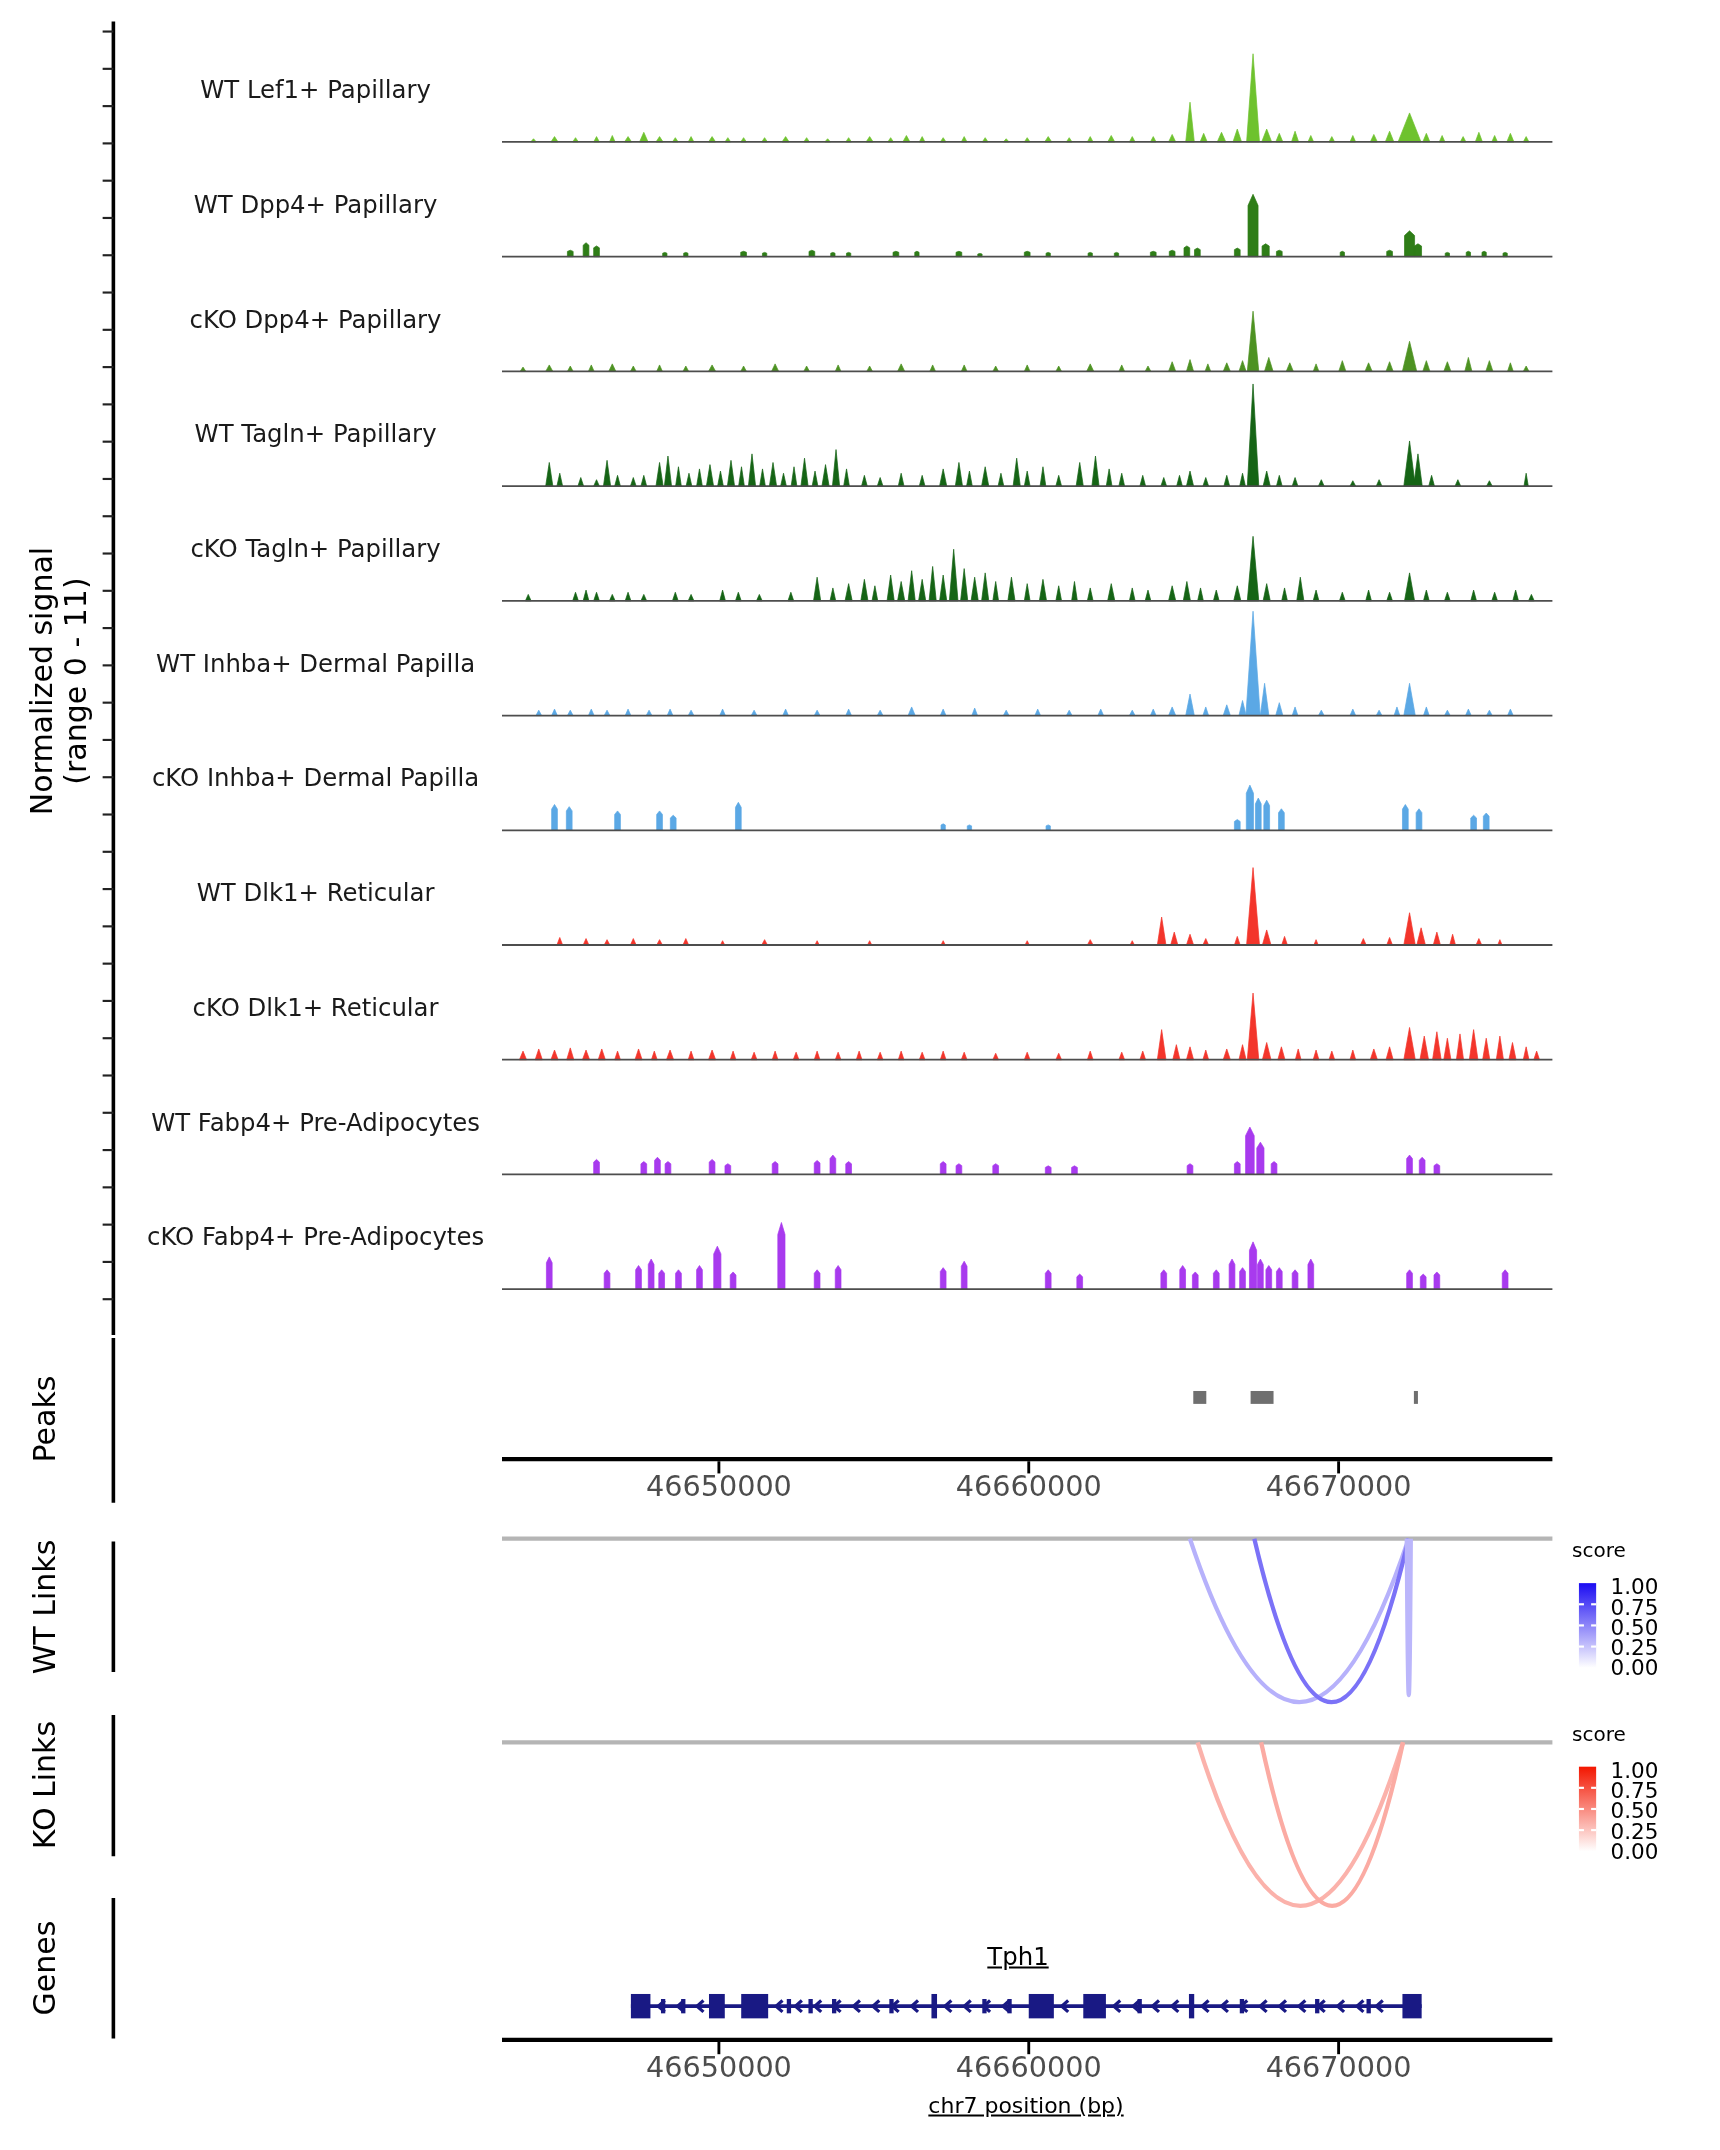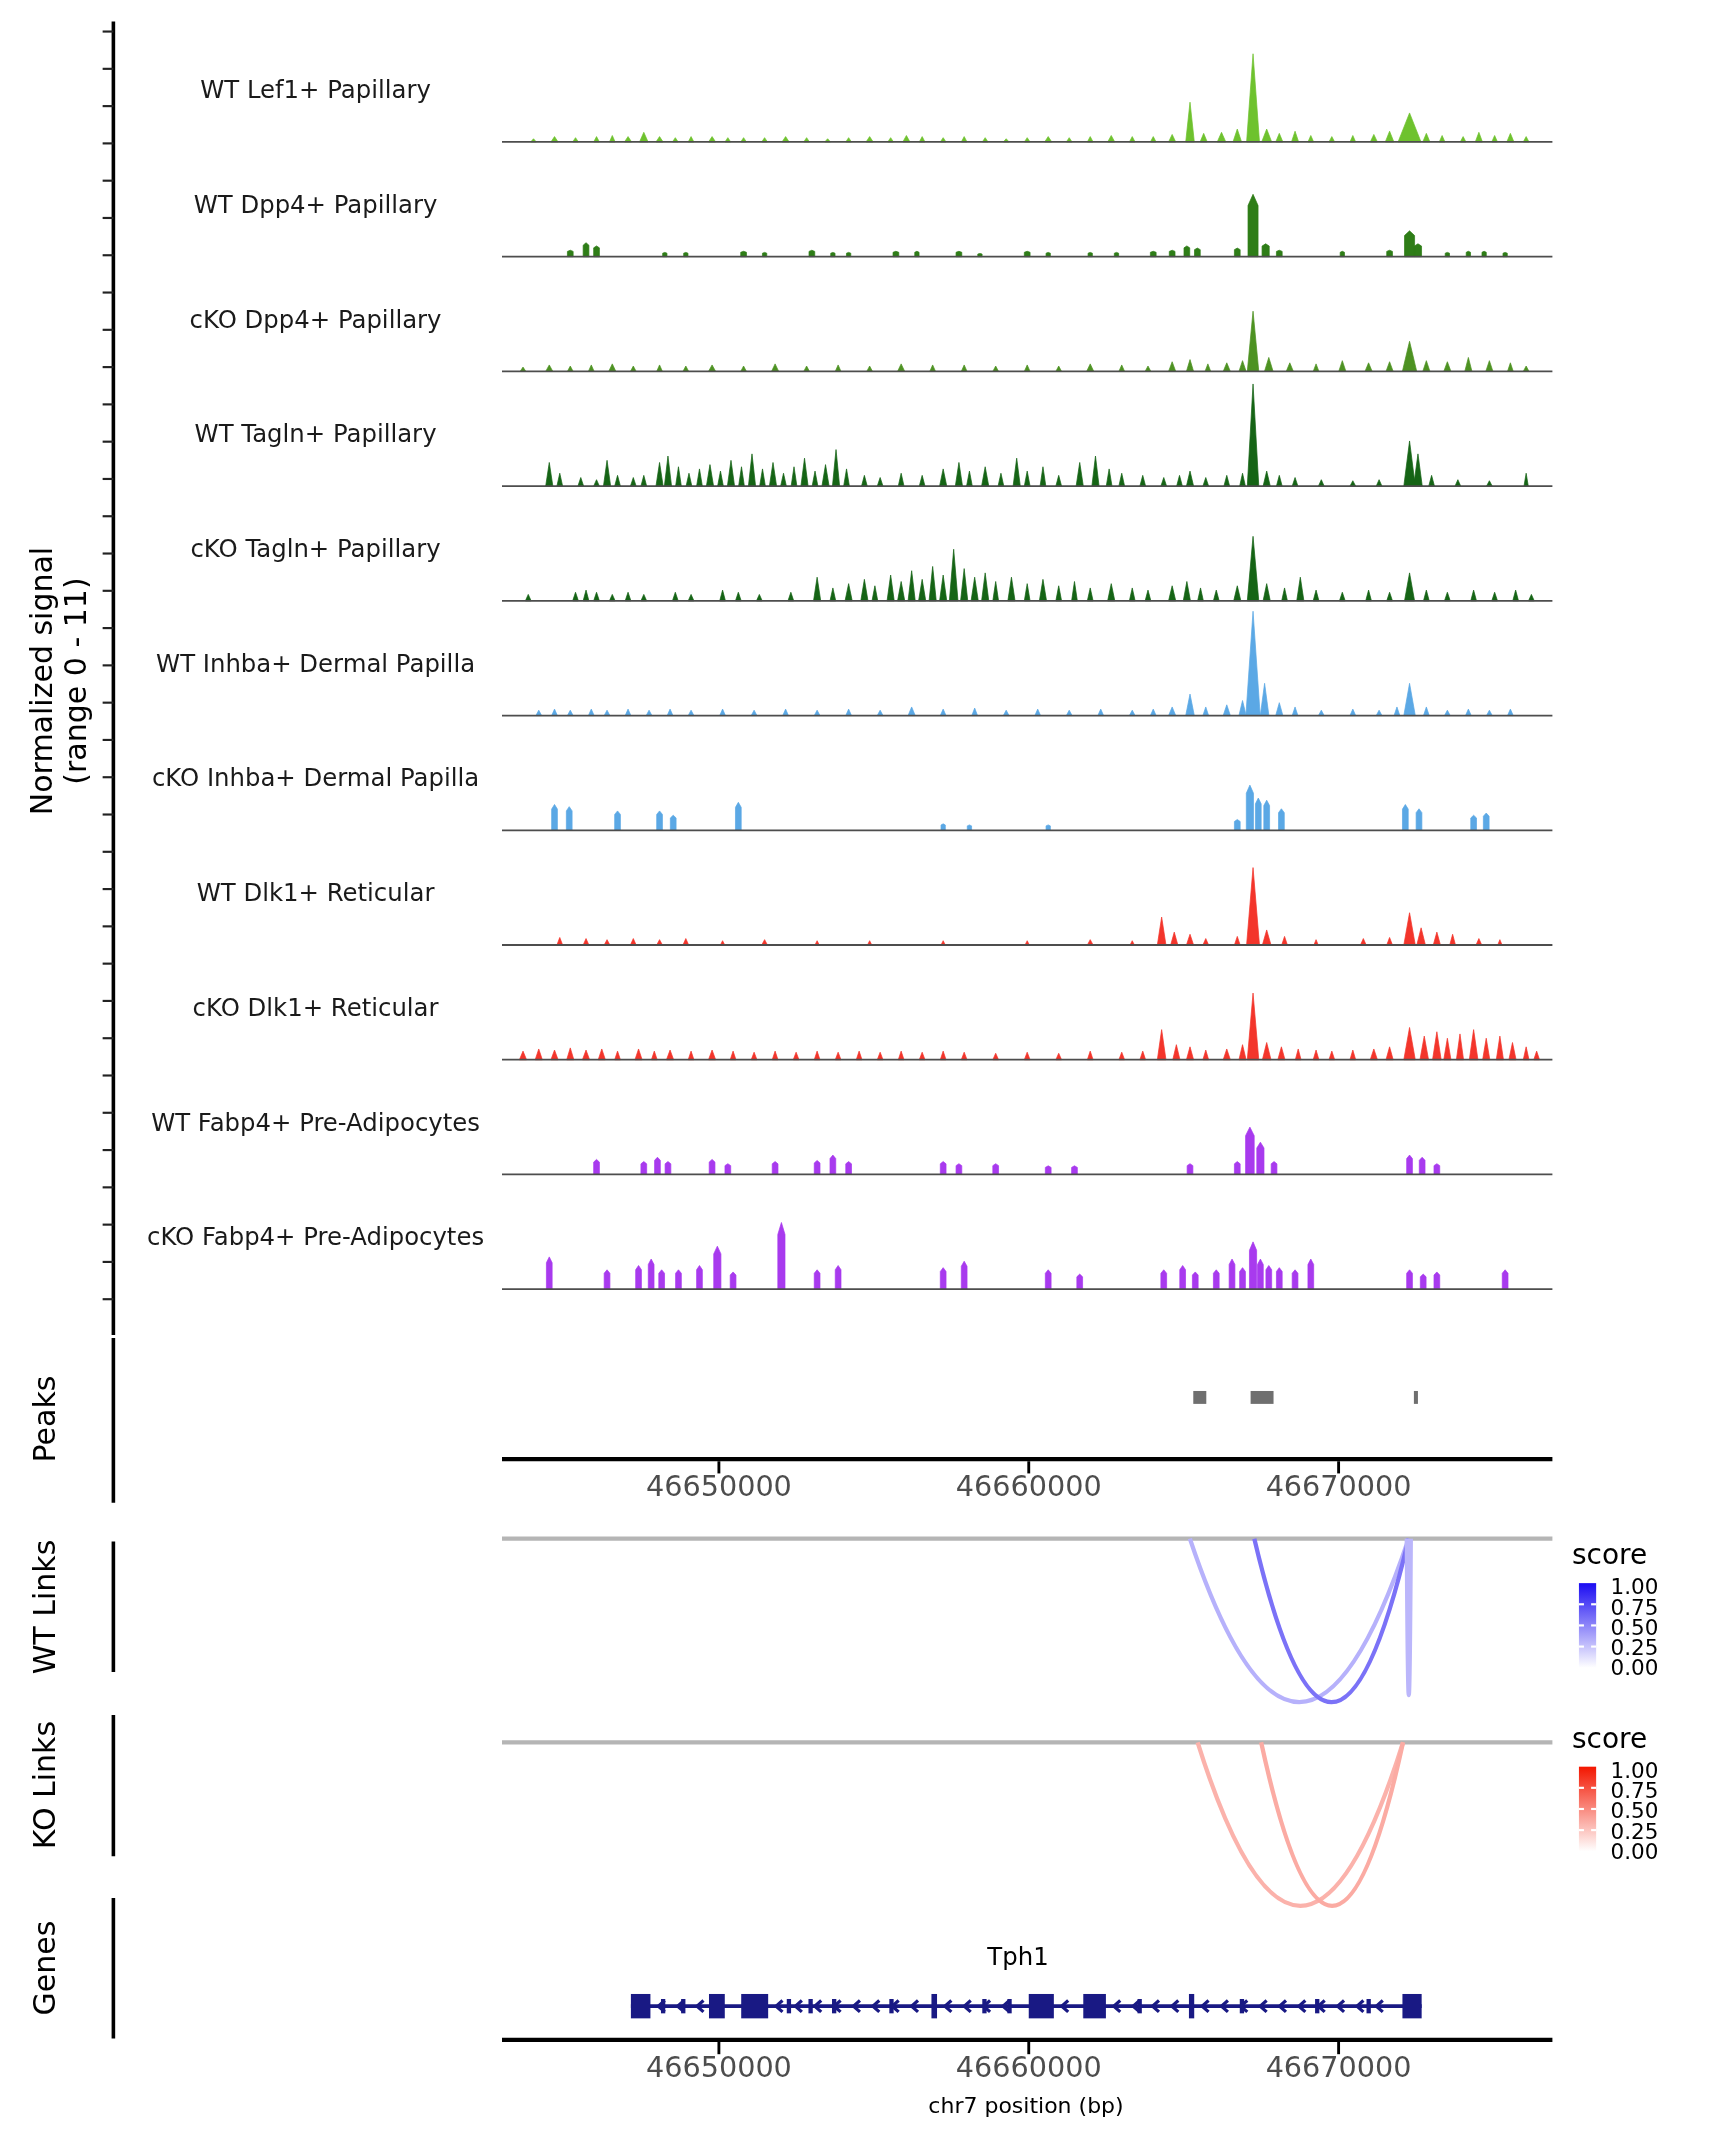--- a/index.html
+++ b/index.html
@@ -4,24 +4,24 @@
 <style>
   html,body{margin:0;padding:0;background:#ffffff;}
   .stage{
     position:relative;width:1700px;height:2151px;background:#ffffff;overflow:hidden;
     font-family:"DejaVu Sans","Liberation Sans",sans-serif;
     padding-left:24px;
   }
   .stage svg{position:absolute;left:0;top:0;}
   .lbl{position:absolute;white-space:nowrap;color:#000;}
   .rot{transform:translate(-50%,-50%) rotate(-90deg);}
-  .ctr{transform:translate(-50%,-50%);}
+  .ctr{transform:translate(-50%,-50%);text-decoration:underline;}
   .ylab{font-size:30px;}
   .panlab{font-size:30px;}
-  .legtitle{font-size:28px;}
+  .legtitle{font-size:20px;}
   .xlab{font-size:22px;}
   .genename{font-size:24.4px;}
 </style>
 </head>
 <body>
 
 <div class="stage">
   <svg id="plot-svg" width="1721" height="2151" viewBox="0 0 2400 3000">
       <line x1="158" y1="30" x2="158" y2="1862" stroke="#000" stroke-width="5"></line>
       <line x1="158" y1="1866" x2="158" y2="2096" stroke="#000" stroke-width="5"></line>

